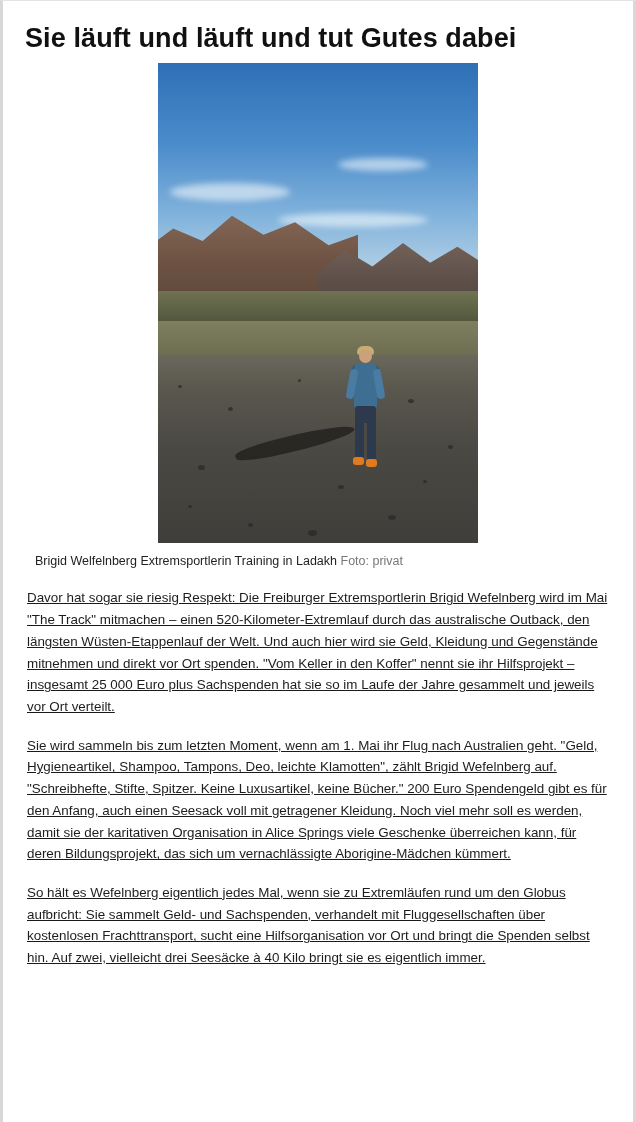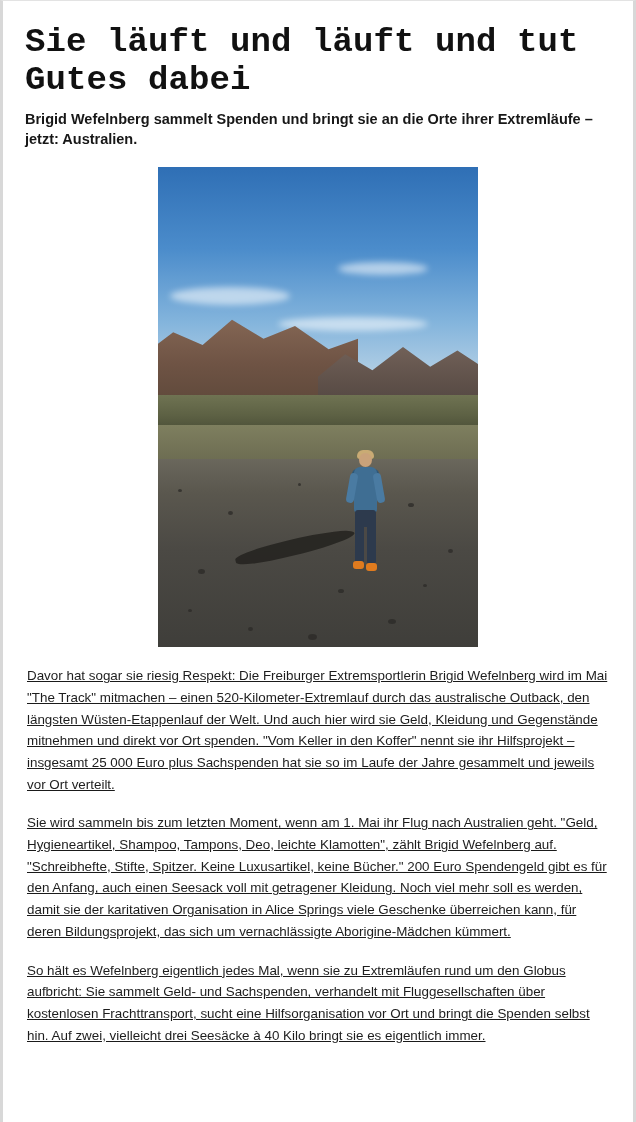--- a/index.html
+++ b/index.html
@@ -20,22 +20,22 @@
     height: 1122px;
     box-sizing: border-box;
     border-left: 3px solid #d8d8d8;
     border-right: 3px solid #d8d8d8;
     border-top: 1px solid #e3e3e3;
     background: #ffffff;
     padding: 0 22px;
     box-sizing: border-box;
   }
   .headline {
-    font-family: Liberation Mono, monospace;
-    font-size: 34px;
+    font-family: Liberation Sans, sans-serif;
+    font-size: 27px;
     font-weight: 700;
     line-height: 1.12;
     color: #111111;
     margin: 22px 0 10px 0;
     letter-spacing: 0.1px;
   }
   .subhead {
     font-family: "Liberation Sans", sans-serif;
     font-size: 14.5px;
     font-weight: 700;
@@ -161,21 +161,20 @@
   }
   .body-copy p:last-child { margin-bottom: 0; }
 </style>
 </head>
 <body>
 
 <div class="page">
 
   <h1 class="headline">Sie läuft und läuft und tut Gutes dabei</h1>
 
-  <h2 class="subhead">Brigid Wefelnberg sammelt Spenden und bringt sie an die Orte ihrer Extremläufe – jetzt: Australien.</h2>
 
   <figure class="figure">
     <div class="photo">
       <div class="sky"></div>
       <div class="cloud c1"></div>
       <div class="cloud c2"></div>
       <div class="cloud c3"></div>
       <div class="mtn-left"></div>
       <div class="mtn-right"></div>
       <div class="ridge"></div>
@@ -202,20 +201,24 @@
         <div class="r-torso"></div>
         <div class="r-armL"></div>
         <div class="r-armR"></div>
         <div class="r-legs"></div>
         <div class="r-legsplit"></div>
         <div class="r-shoeL"></div>
         <div class="r-shoeR"></div>
       </div>
 
     </div>
+    <figcaption class="caption">
+      <span>Brigid Welfelnberg Extremsportlerin Training in Ladakh</span>
+      <span class="credit">Foto: privat</span>
+    </figcaption>
   </figure>
 
   <div class="body-copy">
     <p>Davor hat sogar sie riesig Respekt: Die Freiburger Extremsportlerin Brigid Wefelnberg wird im Mai "The Track" mitmachen – einen 520-Kilometer-Extremlauf durch das australische Outback, den längsten Wüsten-Etappenlauf der Welt. Und auch hier wird sie Geld, Kleidung und Gegenstände mitnehmen und direkt vor Ort spenden. "Vom Keller in den Koffer" nennt sie ihr Hilfsprojekt – insgesamt 25 000 Euro plus Sachspenden hat sie so im Laufe der Jahre gesammelt und jeweils vor Ort verteilt.</p>
     <p>Sie wird sammeln bis zum letzten Moment, wenn am 1. Mai ihr Flug nach Australien geht. "Geld, Hygieneartikel, Shampoo, Tampons, Deo, leichte Klamotten", zählt Brigid Wefelnberg auf. "Schreibhefte, Stifte, Spitzer. Keine Luxusartikel, keine Bücher." 200 Euro Spendengeld gibt es für den Anfang, auch einen Seesack voll mit getragener Kleidung. Noch viel mehr soll es werden, damit sie der karitativen Organisation in Alice Springs viele Geschenke überreichen kann, für deren Bildungsprojekt, das sich um vernachlässigte Aborigine-Mädchen kümmert.</p>
     <p>So hält es Wefelnberg eigentlich jedes Mal, wenn sie zu Extremläufen rund um den Globus aufbricht: Sie sammelt Geld- und Sachspenden, verhandelt mit Fluggesellschaften über kostenlosen Frachttransport, sucht eine Hilfsorganisation vor Ort und bringt die Spenden selbst hin. Auf zwei, vielleicht drei Seesäcke à 40 Kilo bringt sie es eigentlich immer.</p>
   </div>
 
 </div>
 

